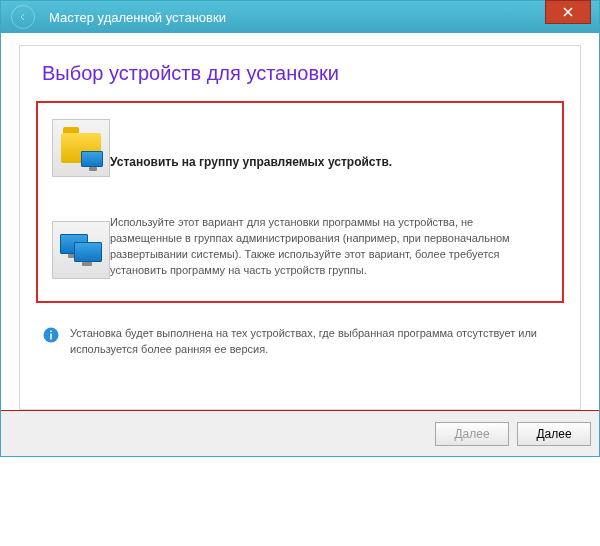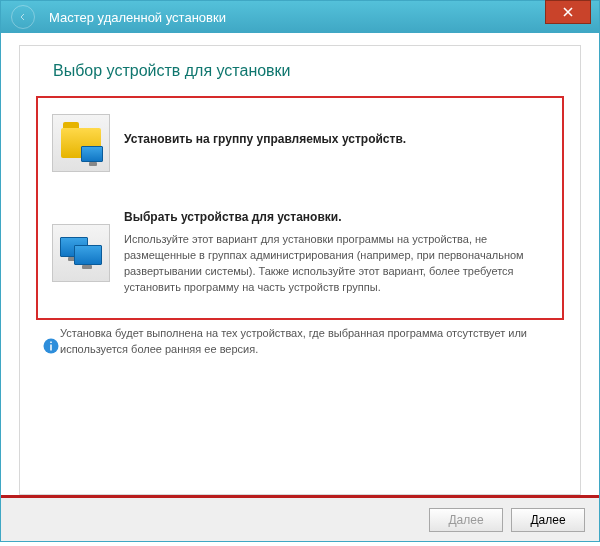--- a/index.html
+++ b/index.html
@@ -1,36 +1,36 @@
 <!DOCTYPE html>
 <html><head>
 <meta charset="utf-8">
 <style>
 html,body{margin:0;padding:0;font-family:"Segoe UI",Tahoma,sans-serif;font-size:12px;color:#333;background:#fff}
-.window{width:600px;height:542px;box-sizing:border-box;border:1px solid #3fa7c4;background:#fff;position:relative}
+.window{width:600px;height:457px;box-sizing:border-box;border:1px solid #3fa7c4;background:#fff;position:relative}
 .titlebar{height:32px;background:linear-gradient(180deg,#54c1da 0%,#3fa7c4 100%);display:flex;align-items:center;position:relative}
 .back-icon{width:22px;height:22px;border:1px solid rgba(255,255,255,.5);border-radius:50%;margin-left:10px;display:flex;align-items:center;justify-content:center;opacity:.6}
 .back-icon svg{width:12px;height:12px}
 .title{color:#fff;font-size:13px;margin-left:14px}
 .close-btn{position:absolute;top:-1px;right:8px;width:44px;height:22px;background:#c9432a;border:1px solid #8a2d1a;display:flex;align-items:center;justify-content:center;cursor:pointer}
 .close-btn svg{width:10px;height:10px}
 .content{position:absolute;top:32px;left:0;right:0;bottom:46px;background:#fff;padding:12px 18px 0 18px;box-sizing:border-box}
 .inner{border:1px solid #d8d8d8;height:100%;box-sizing:border-box;padding:14px 16px;overflow:hidden}
-.heading{color:#0f766e;font-size:16px;margin:2px 0 16px 17px}
+.heading{color:#6d28d9;font-size:20px;margin:2px 0 16px 6px}
 .options{border:2px solid #d62a2a;padding:8px 10px 14px 10px}
-.option{display:flex;align-items:center;gap:14px;padding:8px 4px}
+.option{display:flex;align-items:flex-end;padding:8px 4px}
 .option+.option{margin-top:22px}
 .icon-tile{width:56px;height:56px;background:linear-gradient(180deg,#f4f4f4,#e2e2e2);border:1px solid #c8c8c8;display:flex;align-items:center;justify-content:center;flex:0 0 56px}
 .opt-text{flex:1}
 .opt-title{font-weight:600;color:#222;font-size:12px;margin-bottom:8px}
 .opt-desc{color:#555;font-size:11px;line-height:1.45}
-.info-row{display:flex;align-items:flex-end;margin-top:6px;padding-left:6px}
+.info-row{display:flex;align-items:flex-start;gap:10px;margin-top:23px;padding-left:6px}
 .info-icon{flex:0 0 18px}
 .info-text{color:#555;font-size:11px;line-height:1.45}
-.footer{position:absolute;left:0;right:0;bottom:0;height:46px;background:#efefef;border-top:3px solid #b91c1c;display:flex;align-items:center;justify-content:flex-end;gap:8px;padding-right:14px;box-sizing:border-box}
+.footer{position:absolute;left:0;right:0;bottom:0;height:46px;background:#efefef;border-top:1px solid #b91c1c;display:flex;align-items:center;justify-content:flex-end;gap:8px;padding-right:8px;box-sizing:border-box}
 .btn{min-width:74px;height:24px;border:1px solid #a8a8a8;background:linear-gradient(180deg,#fefefe,#e6e6e6);font-size:12px;cursor:pointer;padding:0 10px}
 .btn:disabled{color:#9a9a9a;cursor:default}
 .folder-icon{position:relative;width:40px;height:34px}
 .folder-back{position:absolute;top:2px;left:0;width:40px;height:30px;background:linear-gradient(180deg,#ffd94a,#e6b400);border-radius:2px}
 .tab{position:absolute;top:-4px;left:2px;width:16px;height:6px;background:#e6b400;border-radius:2px 2px 0 0}
 .mini-monitor{position:absolute;bottom:-2px;right:-2px;width:20px;height:14px;background:linear-gradient(180deg,#3aa3e6,#1176c4);border:1px solid #0b5b99;border-radius:1px}
 .mini-stand{position:absolute;bottom:-6px;right:4px;width:8px;height:4px;background:#888;border-radius:1px}
 .dual-monitor{position:relative;width:46px;height:36px}
 .mon{position:absolute;width:26px;height:18px;background:linear-gradient(180deg,#3aa3e6,#1176c4);border:1px solid #0b5b99;border-radius:1px}
 .mon.a{top:2px;left:2px}
@@ -79,21 +79,20 @@
         <div class="option">
           <div class="icon-tile">
             <div class="dual-monitor">
               <div class="mon a"></div>
                 <div class="stand a"></div>
               <div class="mon b"></div>
                 <div class="stand b"></div>
             </div>
           </div>
           <div class="opt-text">
-            <div class="opt-title">Выбрать устройства для установки.</div>
             <div class="opt-desc">Используйте этот вариант для установки программы на устройства, не размещенные в группах администрирования (например, при первоначальном развертывании системы). Также используйте этот вариант, более требуется установить программу на часть устройств группы.</div>
           </div>
         </div>
       </div>
 
       <div class="info-row">
         <div class="info-icon">
           <svg width="18" height="18" viewBox="0 0 24 24">
               <circle cx="12" cy="12" r="10" fill="#2e8edb"></circle>
               <rect x="11" y="10" width="2" height="8" fill="#fff"></rect>

